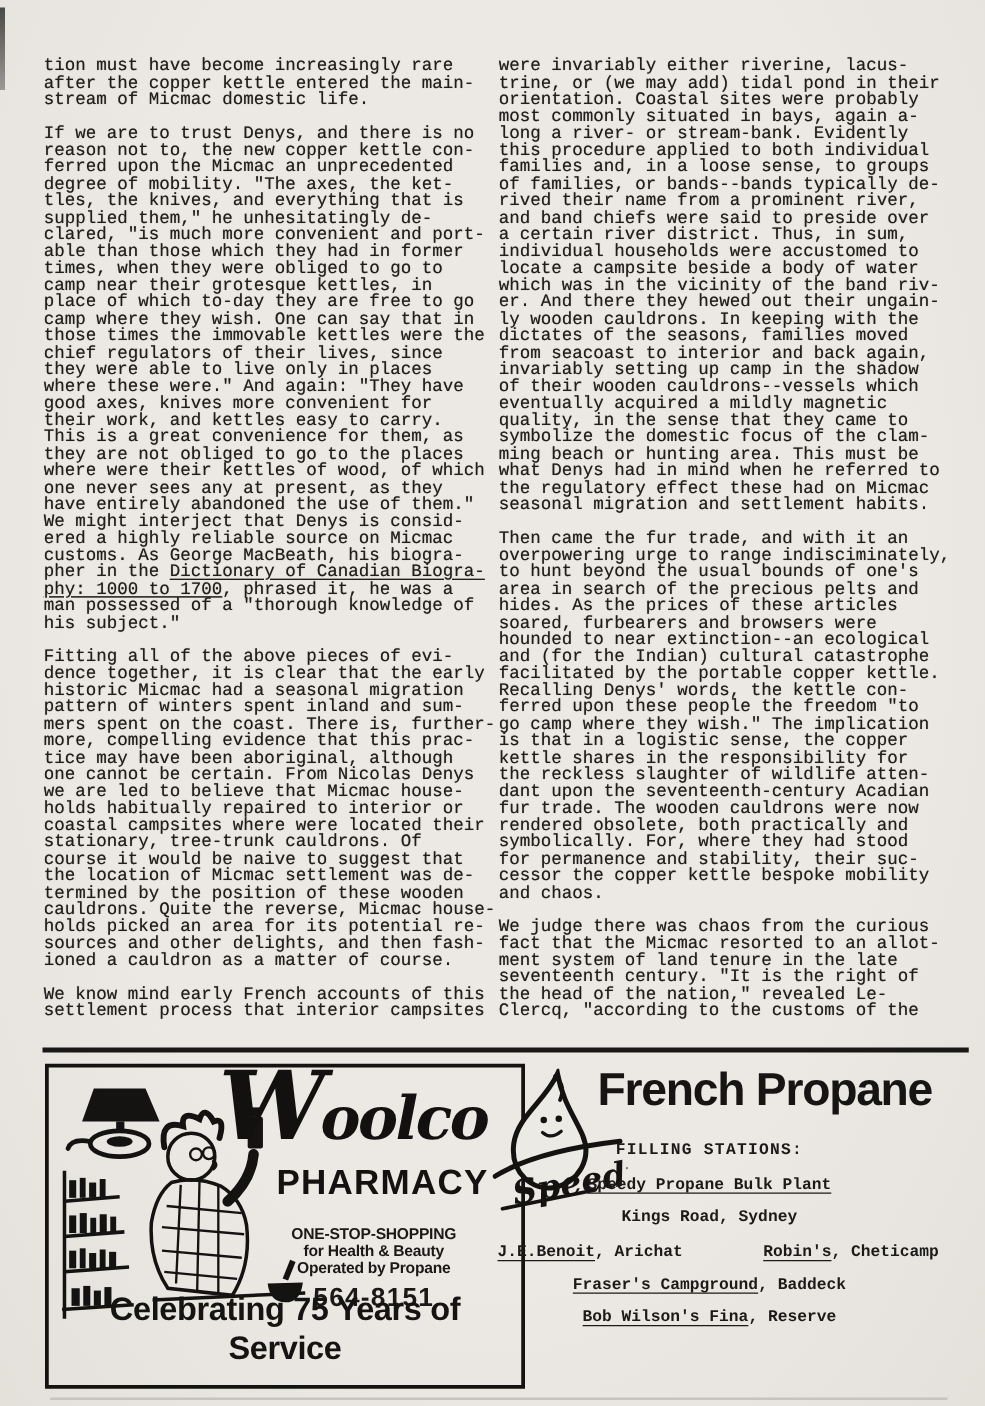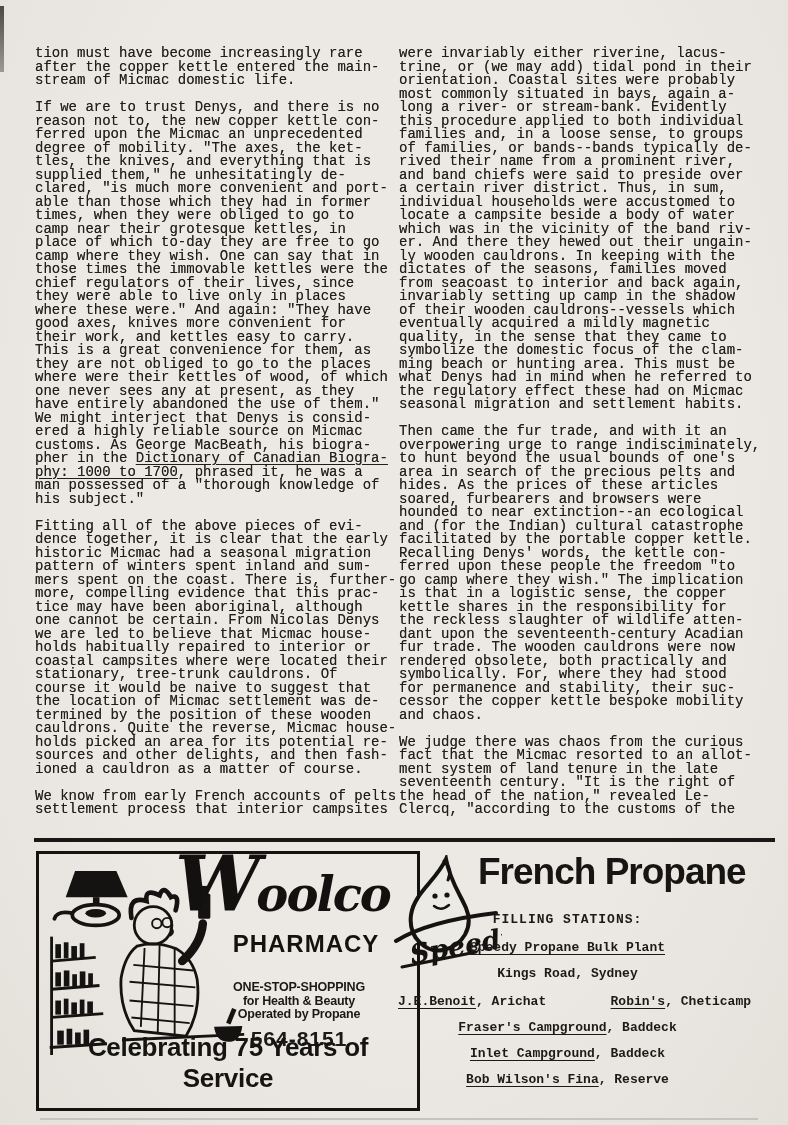--- a/index.html
+++ b/index.html
@@ -32,21 +32,21 @@
 
   
   .woolco-box{position:absolute;left:36px;top:851px;width:384px;height:260px;
     border:3px solid #151311;box-sizing:border-box;}
   .woolco-illustration{position:absolute;left:6px;top:14px;width:202px;height:204px;}
   .woolco-brand{position:absolute;left:136px;top:-14px;width:214px;white-space:nowrap;
     font-family:"DejaVu Serif","Liberation Serif",serif;font-style:italic;font-weight:bold;color:#131110;}
   .woolco-brand .brand-w{font-size:76px;letter-spacing:-4px;}
   .woolco-brand .brand-rest{font-size:48px;letter-spacing:-2px;}
   .woolco-pharmacy{position:absolute;left:182px;top:76px;width:170px;text-align:center;
-    font-family:"Liberation Sans",sans-serif;font-weight:bold;font-size:24px;letter-spacing:1px;color:#141210;}
+    font-family:"Liberation Sans",sans-serif;font-weight:bold;font-size:28px;letter-spacing:1px;color:#141210;}
   .woolco-copy{position:absolute;left:178px;top:127px;width:164px;text-align:center;
     font-family:"Liberation Sans",sans-serif;font-weight:bold;color:#1b1917;}
   .woolco-copy .copy-line{font-size:12.5px;line-height:13.5px;letter-spacing:-0.2px;}
   .woolco-phone{font-size:21px;letter-spacing:1px;margin-top:5px;font-weight:bold;}
   .woolco-tagline{position:absolute;left:2px;right:2px;bottom:14px;text-align:center;
     font-family:"Liberation Sans",sans-serif;font-weight:bold;font-size:26px;letter-spacing:-0.3px;color:#161412;}
 
   
   .speedy-ad{position:absolute;left:398px;top:851px;width:377px;height:260px;}
   .speedy-logo{position:absolute;left:-4px;top:4px;width:108px;height:118px;}
@@ -113,21 +113,21 @@
 holds habitually repaired to interior or
 coastal campsites where were located their
 stationary, tree-trunk cauldrons. Of
 course it would be naive to suggest that
 the location of Micmac settlement was de-
 termined by the position of these wooden
 cauldrons. Quite the reverse, Micmac house-
 holds picked an area for its potential re-
 sources and other delights, and then fash-
 ioned a cauldron as a matter of course.</p>
-      <p class="para">We know from early French accounts of pelts
+      <p class="para">We know mind early French accounts of this
 settlement process that interior campsites</p>
     </div>
   <div class="col col-right">
       <p class="para">were invariably either riverine, lacus-
 trine, or (we may add) tidal pond in their
 orientation. Coastal sites were probably
 most commonly situated in bays, again a-
 long a river- or stream-bank. Evidently
 this procedure applied to both individual
 families and, in a loose sense, to groups
@@ -270,20 +270,19 @@
     <div class="speedy-list">
       <div class="speedy-heading">FILLING STATIONS:</div>
       <div>
           <div class="station-row"><span class="station"><u>Speedy Propane Bulk Plant</u></span></div>
           <div class="station-sub">Kings Road,  Sydney</div>
           <div class="station-row split">
             <span class="station"><u>J.E.Benoit</u>, Arichat</span>
             <span class="station"><u>Robin's</u>, Cheticamp</span>
           </div>
           <div class="station-row"><span class="station"><u>Fraser's Campground</u>, Baddeck</span></div>
-          <div class="station-row"><span class="station"><u>Inlet Campground</u>, Baddeck</span></div>
           <div class="station-row"><span class="station"><u>Bob Wilson's Fina</u>, Reserve</span></div>
         </div>
     </div>
   </div>
 
   <div class="scan-bottom"></div>
 </div>
 
 </body></html>

